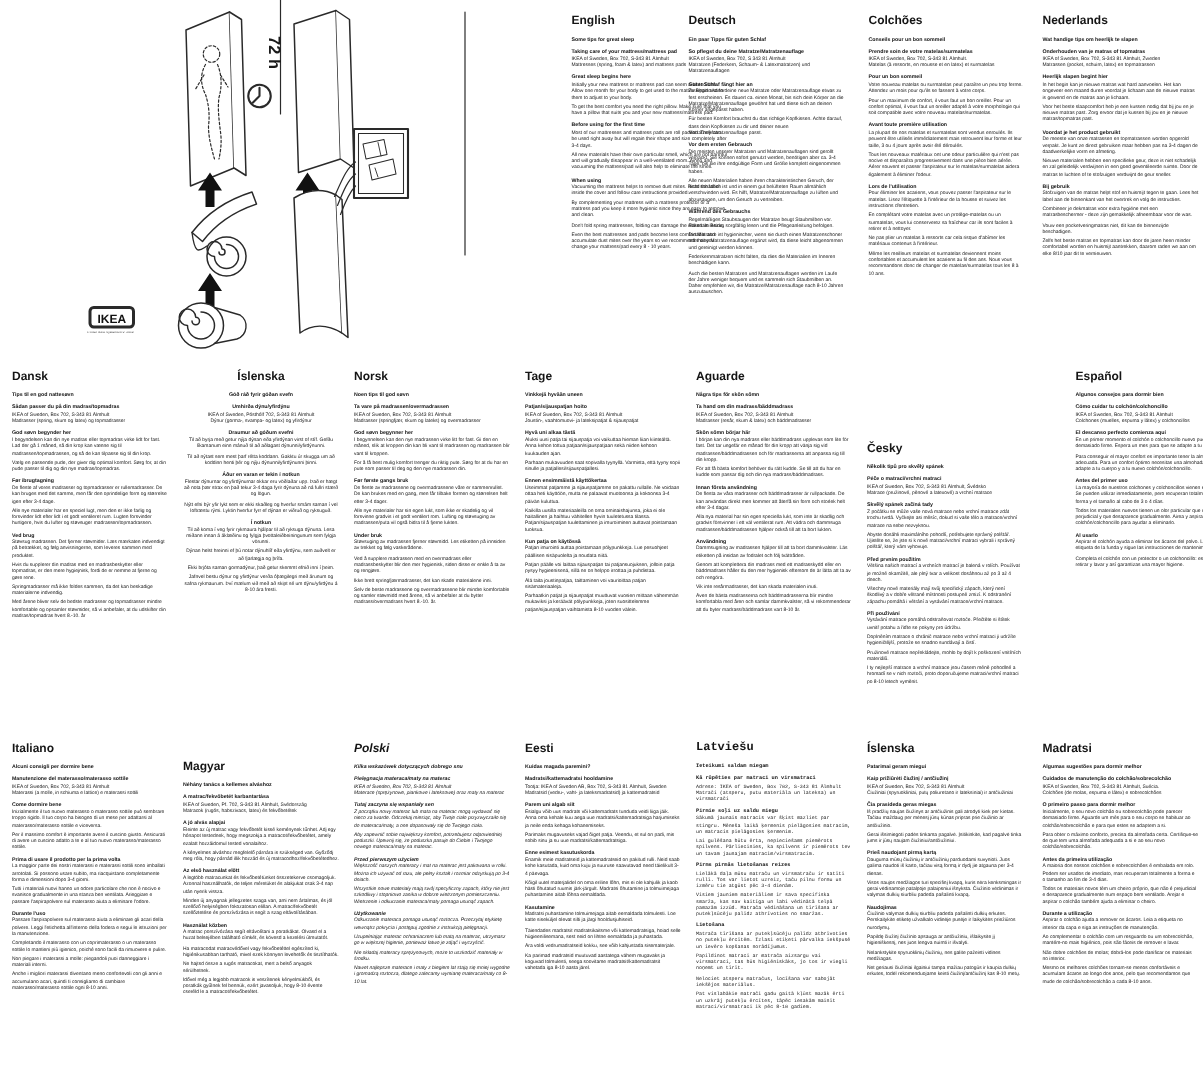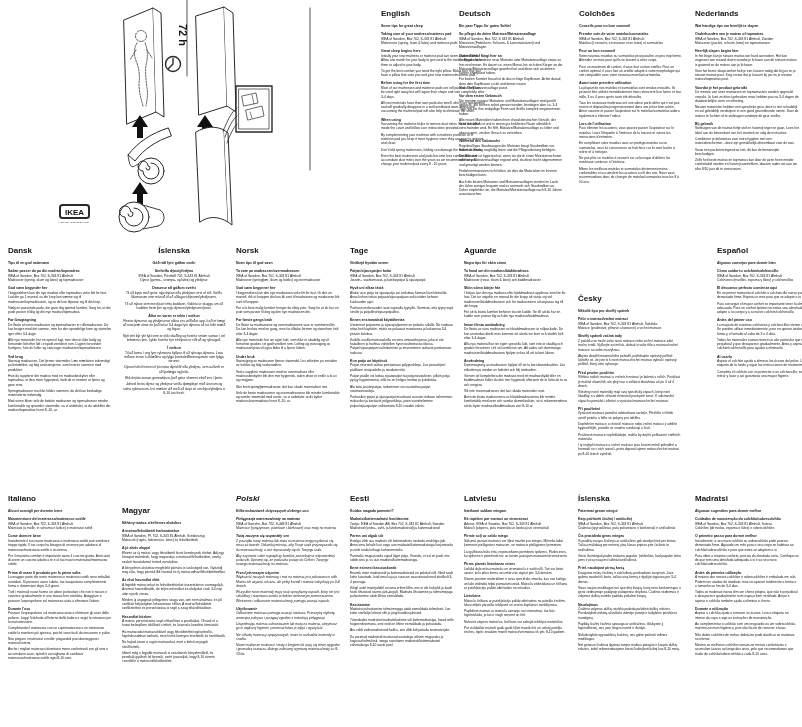--- a/index.html
+++ b/index.html
@@ -450,21 +450,21 @@
           <p>Kõigil uutel materjalidel on oma eriline lõhn, mis ei ole kahjulik ja kaob hästi õhutatud ruumis järk-järgult. Madratsi õhutamine ja tolmuimejaga puhastamine aitab lõhna eemaldada.</p>
         </div>
         <div class="sec">
           <div class="sec-h">Kasutamine</div>
           <p>Madratsi puhastamine tolmuimejaga aitab eemaldada tolmulesti. Loe katte siseküljel olevat silti ja järgi hooldusjuhiseid.</p>
           <p>Täiendades madratsit madratsikaitsme või kattemadratsiga, hoiad selle hügieenilisemana, sest neid on lihtne eemaldada ja puhastada.</p>
           <p>Ära voldi vedrumadratseid kokku, see võib kahjustada sisematerjale.</p>
           <p>Ka parimad madratsid muutuvad aastatega vähem mugavaks ja koguvad tolmulesti, seega soovitame madratsit/kattemadratsit vahetada iga 8-10 aasta järel.</p>
         </div>
       </div>
-      <div class="lang-col" style="left: 464px; top: 495px; width: 104px;">
+      <div class="lang-col" style="left: 464px; top: 495px; width: 104px; font-family: Liberation Mono, monospace;">
         <div class="lang-title">Latviešu</div>
         <div class="tagline">Ieteikumi saldam miegam</div>
         <div class="care-title">Kā rūpēties par matraci un virsmatraci</div>
         <div class="meta">Adrese: IKEA of Sweden, Box 702, S-343 81 Älmhult</div>
         <div class="meta">Matrači (atsperu, putu materiāla un lateksa) un virsmatrači</div>
         <div class="sec">
           <div class="sec-h">Pirmie soļi uz saldu miegu</div>
           <p>Sākumā jaunais matracis var šķist mazliet par stingru. Mēneša laikā ķermenis pielāgosies matracim, un matracis pielāgosies ķermenim.</p>
           <p>Lai gulēšana būtu ērta, nepieciešams piemērots spilvens. Pārliecinies, ka spilvens ir piemērots tev un tavam jaunajam matracim/virsmatracim.</p>
         </div>

